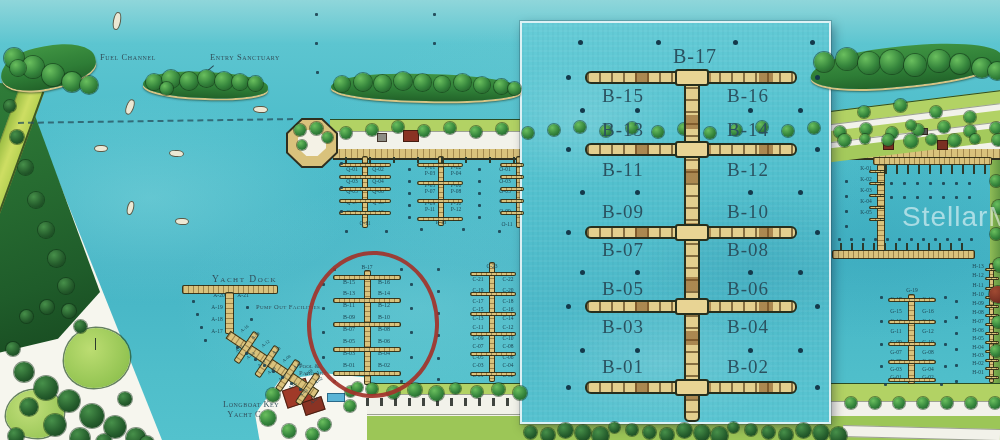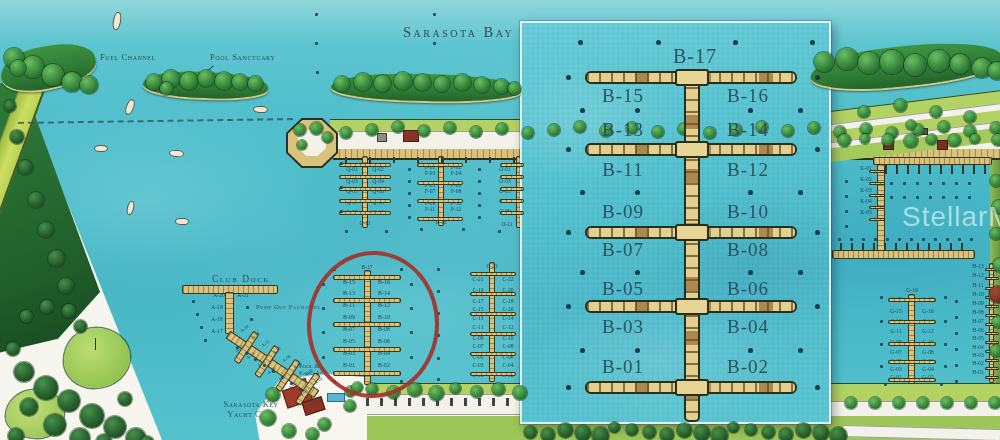--- a/index.html
+++ b/index.html
@@ -120,31 +120,30 @@
               box-shadow:0 0 0 1.5px rgba(70,70,55,.45);
               clip-path:polygon(22% 12%,62% 2%,100% 8%,100% 100%,4% 100%,0 62%);"></div>
   <div class="bldg" style="left:284px;top:386px;width:27px;height:19px;background:#a03a28;transform:rotate(-18deg);"></div>
   <div class="bldg" style="left:303px;top:399px;width:21px;height:14px;background:#8a3324;transform:rotate(-18deg);"></div>
   <div class="bldg" style="left:297px;top:379px;width:10px;height:8px;background:#b5482f;transform:rotate(-18deg);"></div>
   <div class="abs" style="left:327px;top:393px;width:16px;height:7px;background:#5ab4d6;border:1px solid #2a6a8a;"></div>
 
   <div class="abs" style="left:18px;top:120px;width:275px;border-top:2px dashed #27505e;opacity:.75;transform:rotate(-.8deg);"></div>
   <div class="abs" style="left:214px;top:66px;width:31px;border-top:1.5px solid #2a4a56;transform:rotate(140deg);transform-origin:left top;"></div>
 
-  <div class="maptext" style="left:403px;top:24px;font-size:14.5px;letter-spacing:2.5px;color:#41474b;">Sarasota Bay</div>
   <div class="maptext" style="left:100px;top:52px;font-size:8.5px;letter-spacing:.6px;">Fuel Channel</div>
-  <div class="maptext" style="left:210px;top:52px;font-size:8.5px;letter-spacing:.6px;">Pool Sanctuary</div>
-  <div class="maptext" style="left:212px;top:274px;font-size:9.5px;letter-spacing:1.5px;">Club Dock</div>
+  <div class="maptext" style="left:210px;top:52px;font-size:8.5px;letter-spacing:.6px;">Entry Sanctuary</div>
+  <div class="maptext" style="left:212px;top:274px;font-size:9.5px;letter-spacing:1.5px;">Yacht Dock</div>
   <div class="maptext" style="left:256px;top:303px;font-size:6.5px;letter-spacing:.4px;">Pump Out Facilities</div>
   <div class="abs" style="left:299px;top:362px;width:27px;height:17px;overflow:hidden;">
     <div class="maptext" style="position:static;font-size:6.5px;">Pool &amp;</div>
     <div class="maptext" style="position:static;font-size:6.5px;">Patio Area</div>
   </div>
   <div class="abs" style="left:205px;top:399px;width:92px;text-align:center;">
-    <div class="maptext" style="position:static;font-size:8.5px;letter-spacing:.5px;">Sarasota Key</div>
+    <div class="maptext" style="position:static;font-size:8.5px;letter-spacing:.5px;">Longboat Key</div>
     <div class="maptext" style="position:static;font-size:8.5px;letter-spacing:.5px;">Yacht Club</div>
   </div>
   <div id="watermark" class="abs">StellarMLS</div>
 
   <div class="hdock" style="left:182px;top:285px;width:96px;height:9px;"></div>
   <div class="vdock" style="left:225px;top:292px;width:9px;height:42px;"></div>
   <div class="abs" style="left:228px;top:330px;width:107px;height:9px;background:#d9c27c;border:1px solid rgba(40,40,18,.9);
               background-image:repeating-linear-gradient(90deg,rgba(100,70,25,.5) 0 1px,transparent 1px 5px);
               transform:rotate(34deg);transform-origin:left center;box-sizing:border-box;">
     <div class="vdock" style="left:18px;top:-14px;width:7px;height:36px;"></div>

